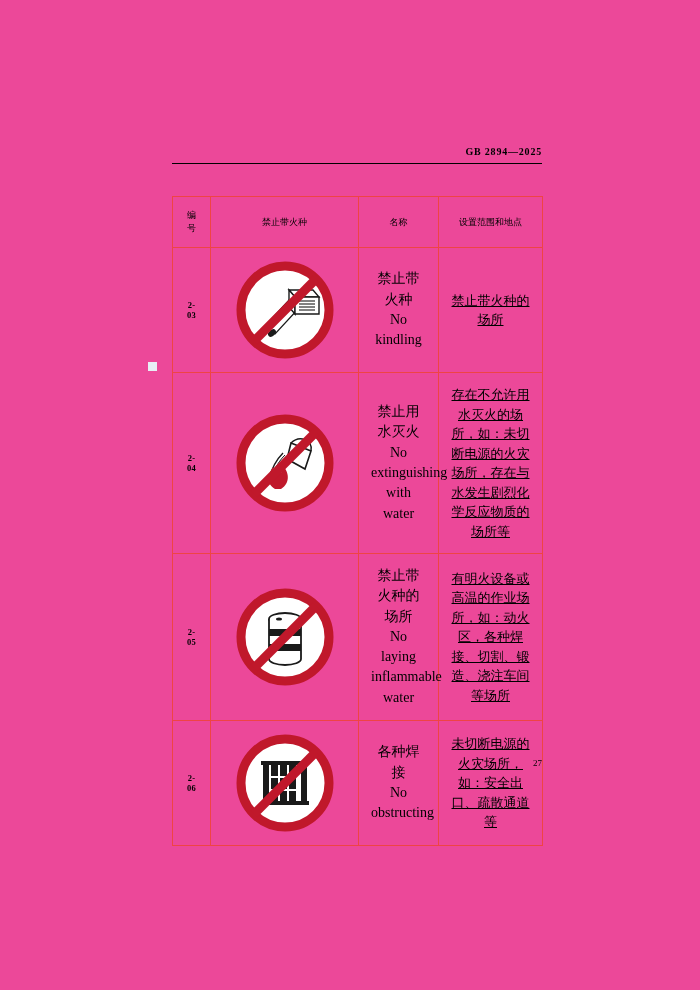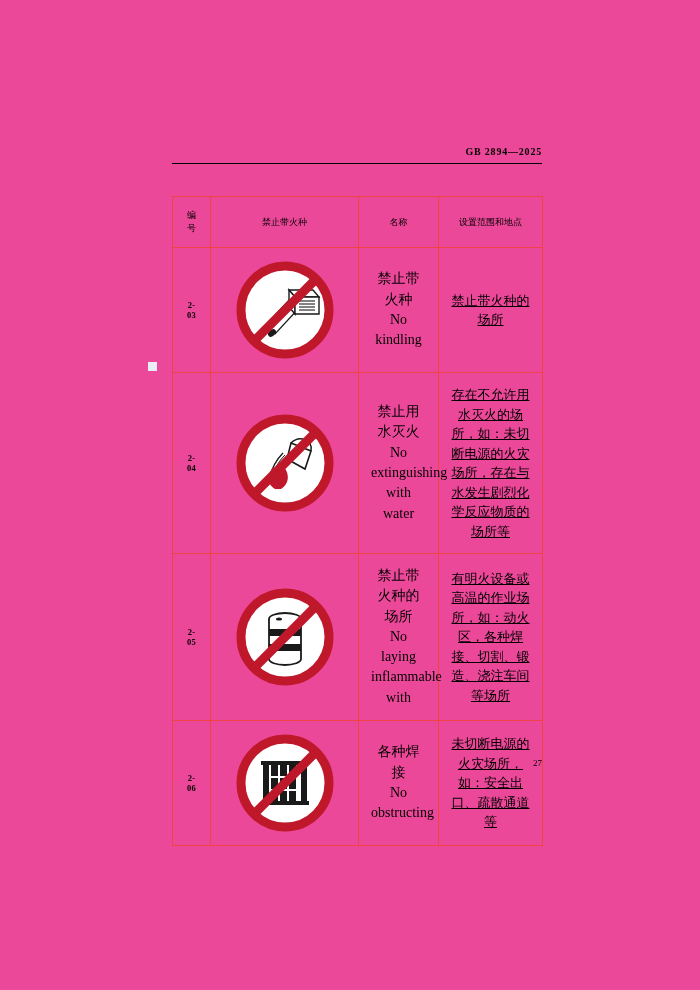--- a/index.html
+++ b/index.html
@@ -234,21 +234,21 @@
                 <rect x="-16" y="5" width="32" height="7" fill="#1a1a1a"></rect>
                 <ellipse cx="-6" cy="-20" rx="3" ry="1.6" fill="#1a1a1a"></ellipse>
               </g>
               <line x1="19" y1="81" x2="81" y2="19" stroke="#c0182b" stroke-width="9"></line>
             </svg>
           </div>
         </td>
         <td class="cell-name">
           <span class="zh">禁止带火种的场所</span>
           <span class="en">No laying</span>
-          <span class="en">inflammable with</span>
+          <span class="en">inflammable water</span>
         </td>
         <td class="cell-place">有明火设备或高温的作业场所，如：动火区，各种焊接、切割、锻造、浇注车间等场所</td>
       </tr>
 
       <tr>
         <td class="cell-no">2-06</td>
         <td>
           <div class="sym-wrap">
             <svg class="sign" width="100" height="100" viewBox="0 0 100 100">
               <circle cx="50" cy="50" r="44" fill="#ffffff" stroke="#c0182b" stroke-width="9"></circle>

